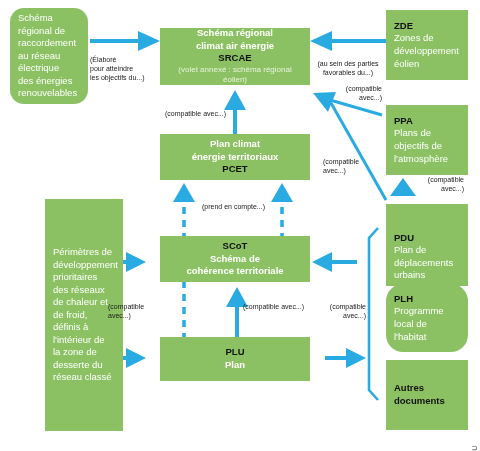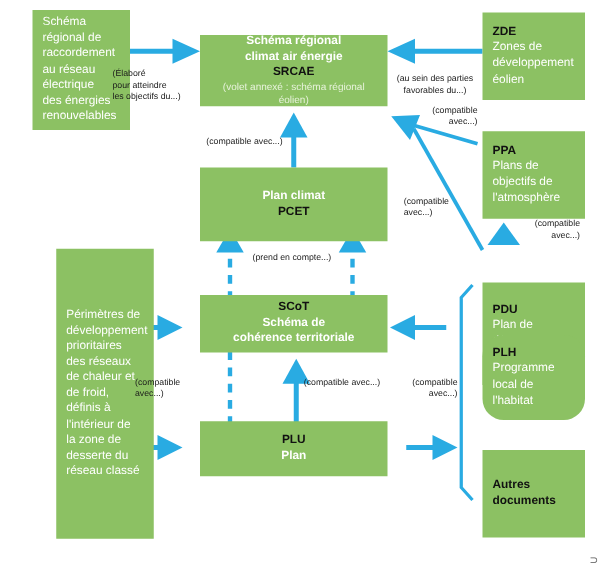--- a/index.html
+++ b/index.html
@@ -161,21 +161,21 @@
       <line x1="110" y1="262" x2="128" y2="262" stroke="#29ABE2" stroke-width="4"></line>
       <path d="M126,252 L146,262 L126,272 Z" fill="#29ABE2"></path>
     </g>
 
     <g>
       <line x1="110" y1="358" x2="128" y2="358" stroke="#29ABE2" stroke-width="4"></line>
       <path d="M126,348 L146,358 L126,368 Z" fill="#29ABE2"></path>
     </g>
   </svg>
 
-  <div class="box left" style="left:26px; top:8px; width:78px; height:96px;">
+  <div class="box left" style="left:10px; top:8px; width:78px; height:96px;border-radius:14px;">
     <span>Schéma</span>
     <span>régional de</span>
     <span>raccordement</span>
     <span>au réseau</span>
     <span>électrique</span>
     <span>des énergies</span>
     <span>renouvelables</span>
   </div>
 
   <div class="box center" style="left:160px; top:28px; width:150px; height:57px;">
@@ -192,39 +192,40 @@
     <span>éolien</span>
   </div>
 
   <div class="box left" style="left:386px; top:105px; width:82px; height:70px;">
     <span class="ttl">PPA</span>
     <span>Plans de</span>
     <span>objectifs de</span>
     <span>l'atmosphère</span>
   </div>
 
-  <div class="box center" style="left:160px; top:134px; width:150px; height:59px;">
+  <div class="box center" style="left:160px; top:134px; width:150px; height:46px;">
     <span class="wt-b">Plan climat</span>
+    <span class="wt-b">énergie territoriaux</span>
     <span class="ttl">PCET</span>
   </div>
 
-  <div class="box left" style="left:386px; top:226px; width:82px; height:82px;">
+  <div class="box left" style="left:386px; top:204px; width:82px; height:82px;justify-content:flex-end;">
     <span class="ttl">PDU</span>
     <span>Plan de</span>
     <span>déplacements</span>
     <span>urbains</span>
   </div>
 
   <div class="box center" style="left:160px; top:236px; width:150px; height:46px;">
     <span class="ttl">SCoT</span>
     <span class="wt-b">Schéma de</span>
     <span class="wt-b">cohérence territoriale</span>
   </div>
 
-  <div class="box left" style="left:386px; top:268px; width:82px; height:68px;border-radius:17px;">
+  <div class="box left" style="left:386px; top:284px; width:82px; height:68px;border-radius:17px;">
     <span class="ttl">PLH</span>
     <span>Programme</span>
     <span>local de</span>
     <span>l'habitat</span>
   </div>
 
   <div class="box center" style="left:160px; top:337px; width:150px; height:44px;">
     <span class="ttl">PLU</span>
     <span class="wt-b">Plan</span>
   </div>

